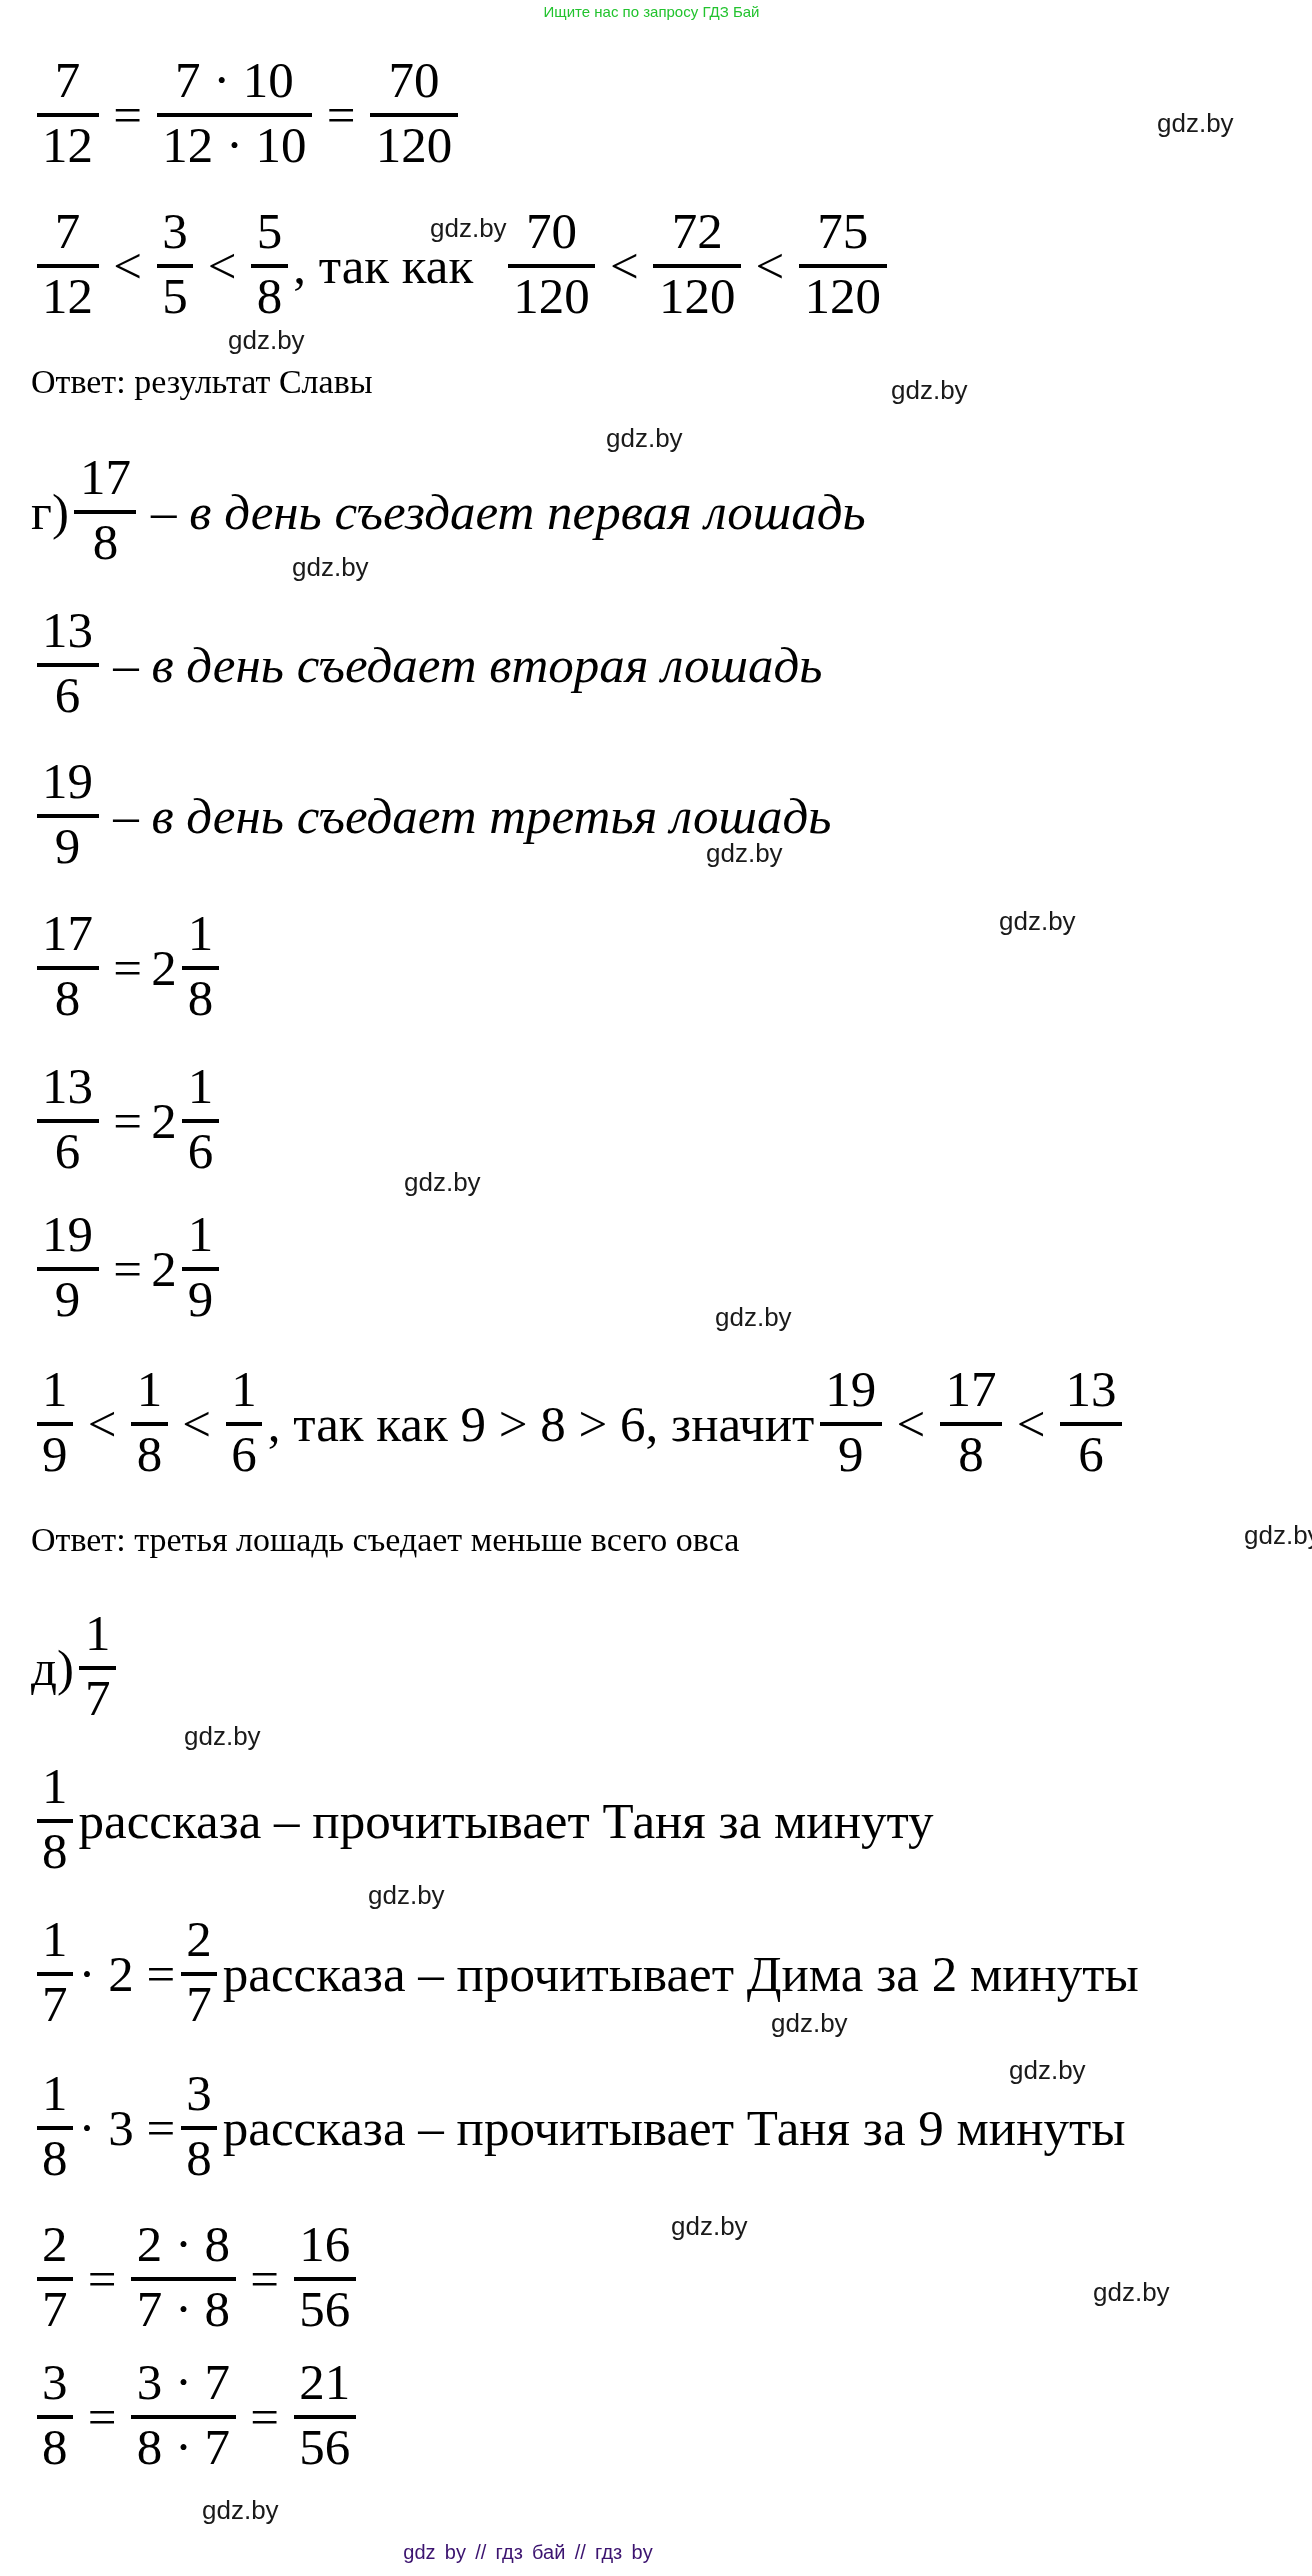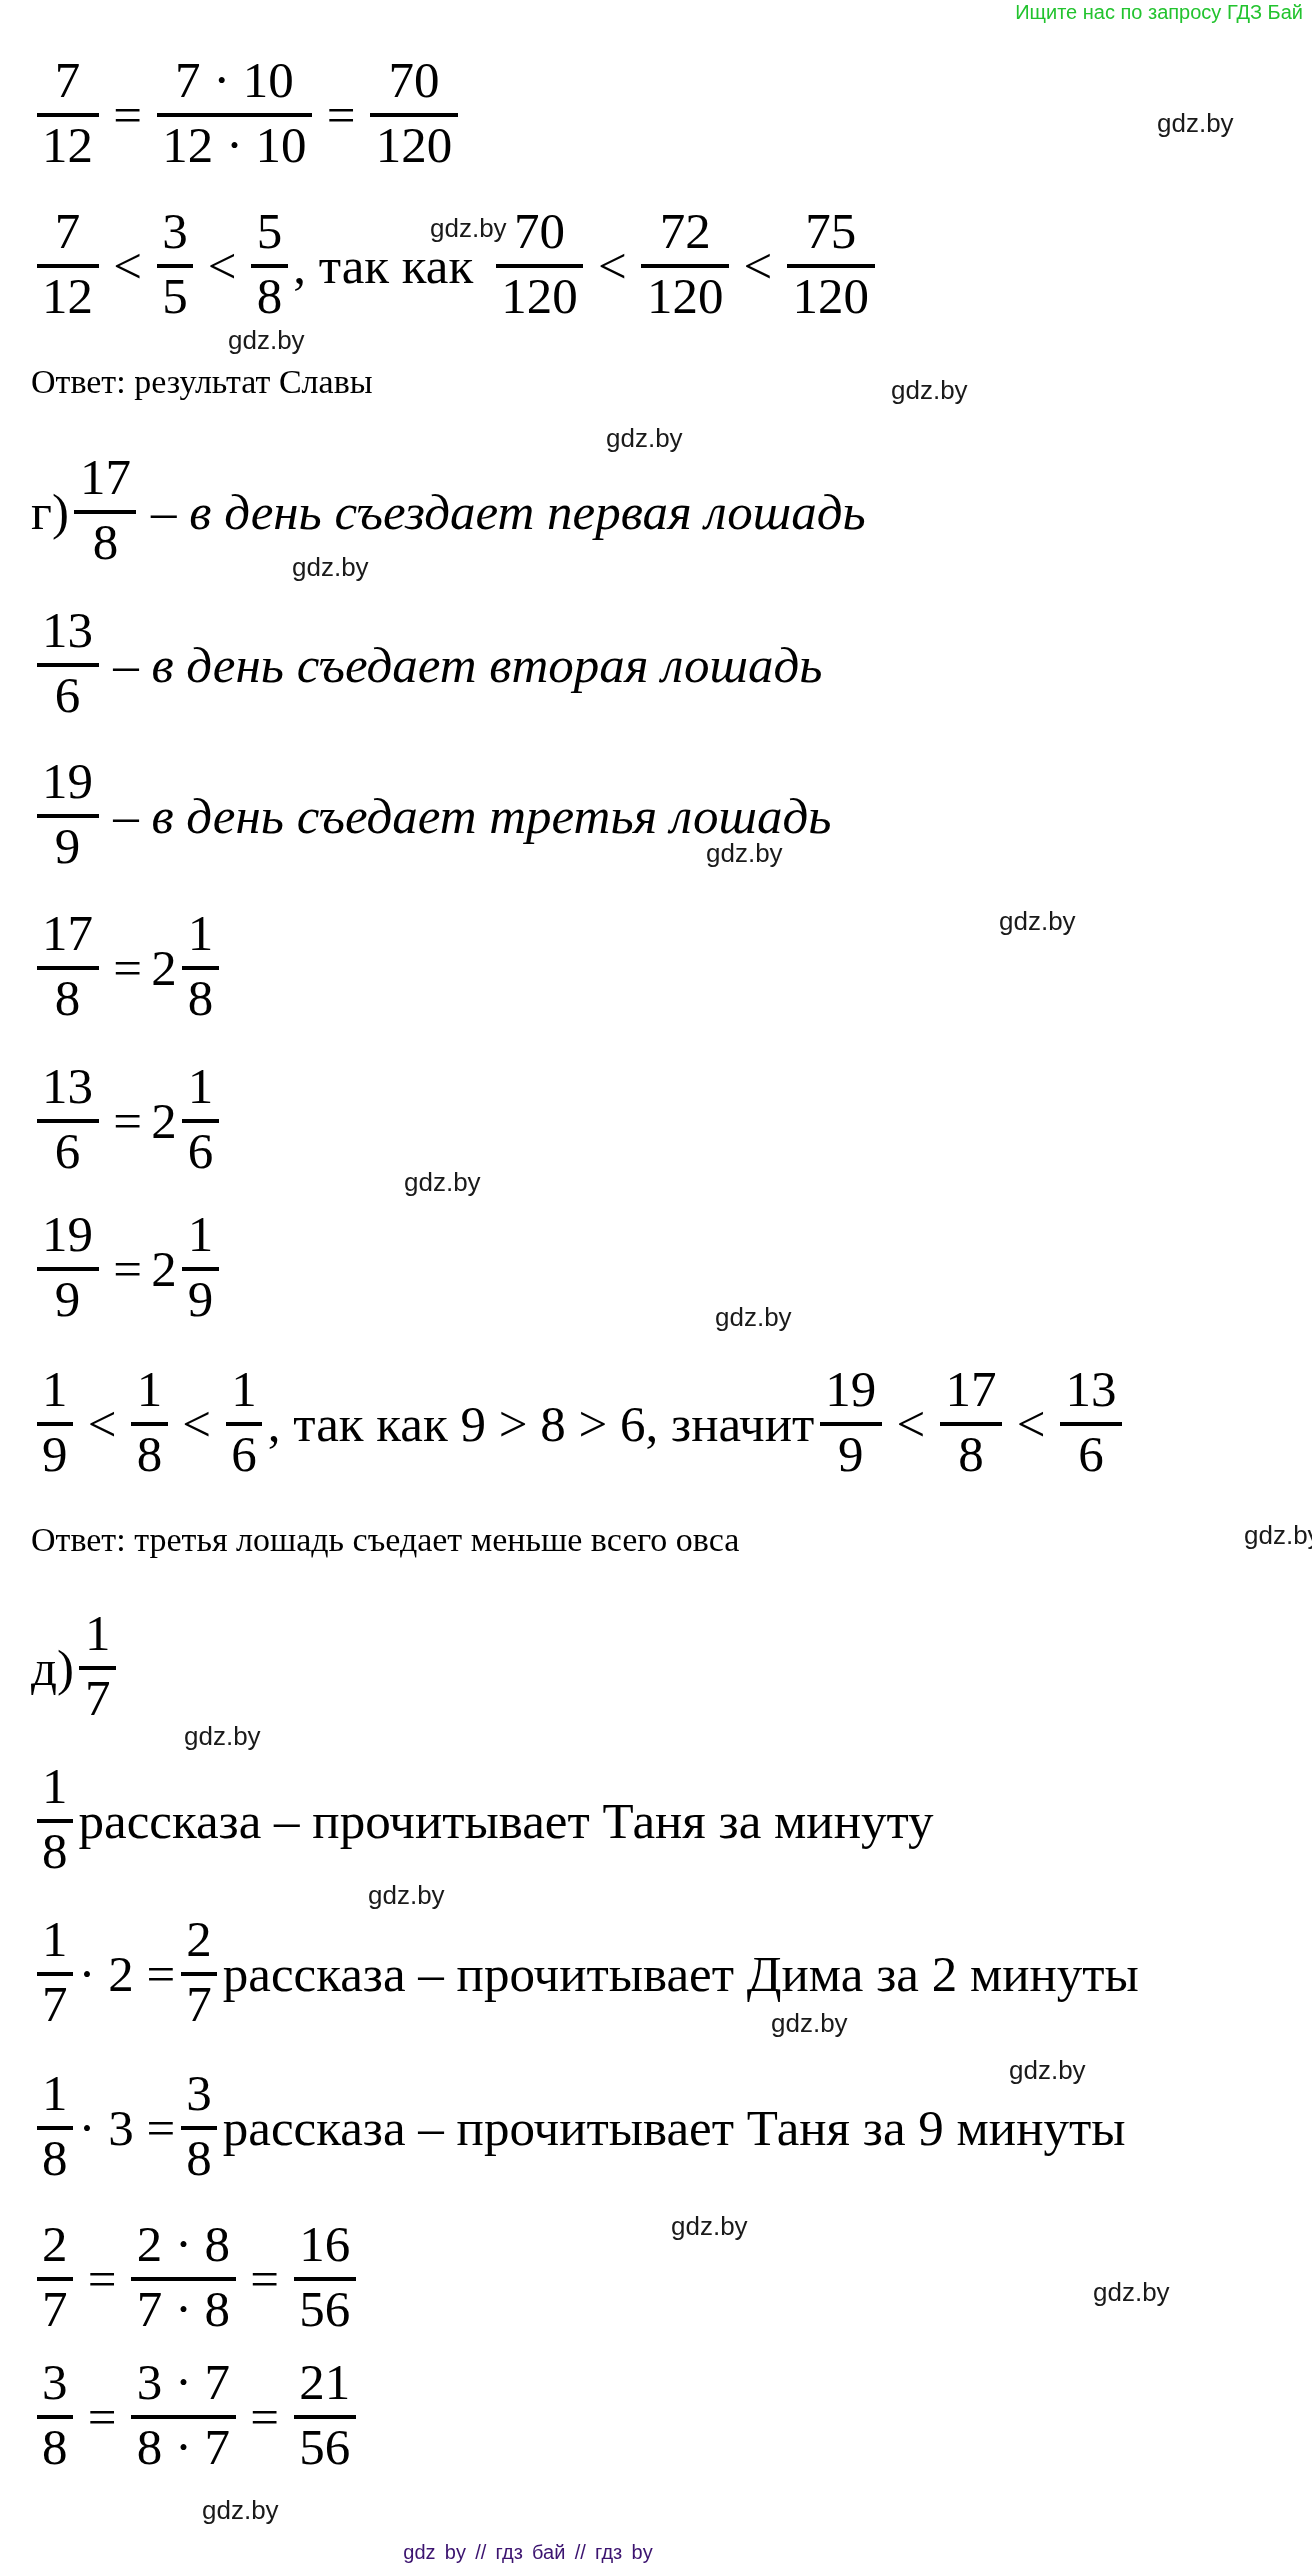--- a/index.html
+++ b/index.html
@@ -1,19 +1,19 @@
 <!DOCTYPE html>
 <html style="font-size:14.7px"><head>
 <meta charset="utf-8">
 <style>
   html, body { margin:0; padding:0; background:#ffffff; }
   body { width:1313px; height:2576px; position:relative; overflow:hidden;
          font-family:"Liberation Serif", serif; color:#000; }
-  .header { position:absolute; top:0; left:0; width:1303px; text-align:right;
-            font-family:"Liberation Sans", sans-serif; font-size:20px; line-height:24px; }
+  .header { position:absolute; top:0; left:0; width:1303px; text-align:center;
+            font-family:"Liberation Sans", sans-serif; font-size:15px; line-height:24px; }
   .footer { position:absolute; top:2539px; left:0; width:1056px; text-align:center;
             font-family:"Liberation Sans", sans-serif; font-size:20px; line-height:27.6px; word-spacing:3.7px; }
   .wm { position:absolute; font-family:"Liberation Sans", sans-serif; font-size:26px;
         line-height:27.6px; color:#1a1a1a; }
   .row { position:absolute; left:31px; display:flex; align-items:center;
          font-size:51px; line-height:1; white-space:nowrap; height:138px; }
   .frac { display:inline-flex; flex-direction:column; align-items:center; margin:0 5.5px; }
   .frac .n, .frac .d { display:block; padding:0 5.5px; line-height:57px; height:61px; }
   .frac .bar { display:block; width:100%; height:3.7px; background:#000; }
   .op { margin:0 9.2px; }
@@ -56,21 +56,21 @@
       <span class="n">3</span>
       <span class="bar"></span>
       <span class="d">5</span>
     </span>
   <span class="op">&lt;</span>
   <span class="frac">
       <span class="n">5</span>
       <span class="bar"></span>
       <span class="d">8</span>
     </span>
-  <span style="margin-right:17px">, так как</span>
+  <span style="margin-right:29px">, так как</span>
   <span class="frac">
       <span class="n">70</span>
       <span class="bar"></span>
       <span class="d">120</span>
     </span>
   <span class="op">&lt;</span>
   <span class="frac">
       <span class="n">72</span>
       <span class="bar"></span>
       <span class="d">120</span>

